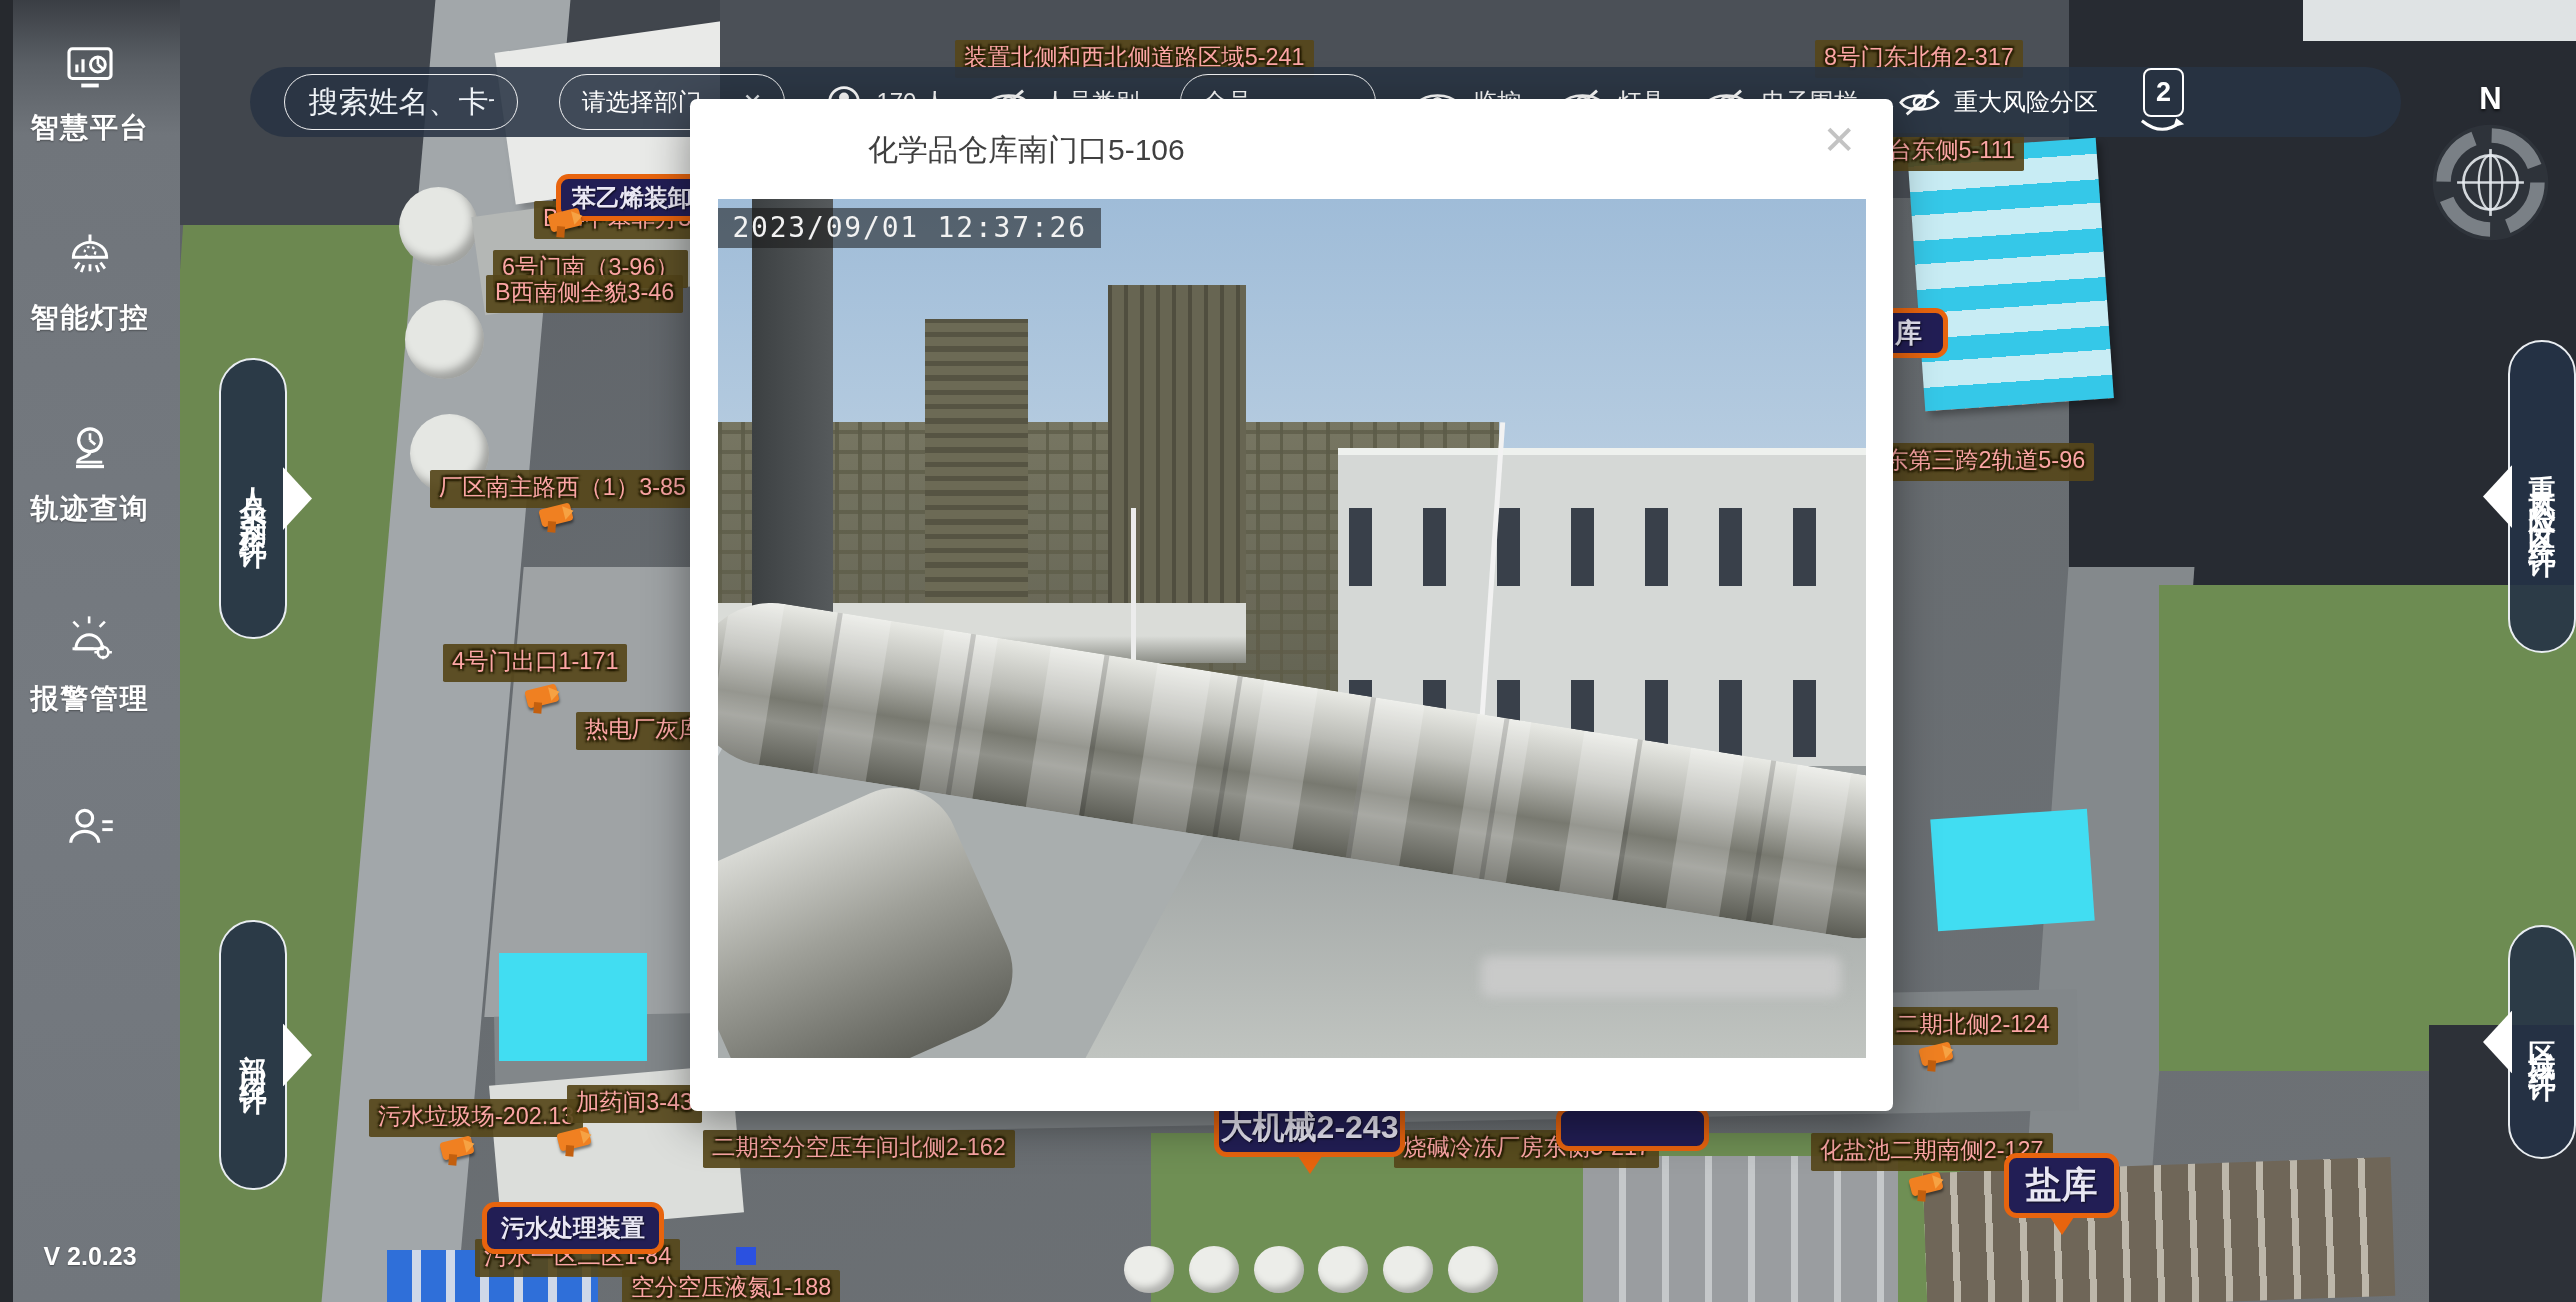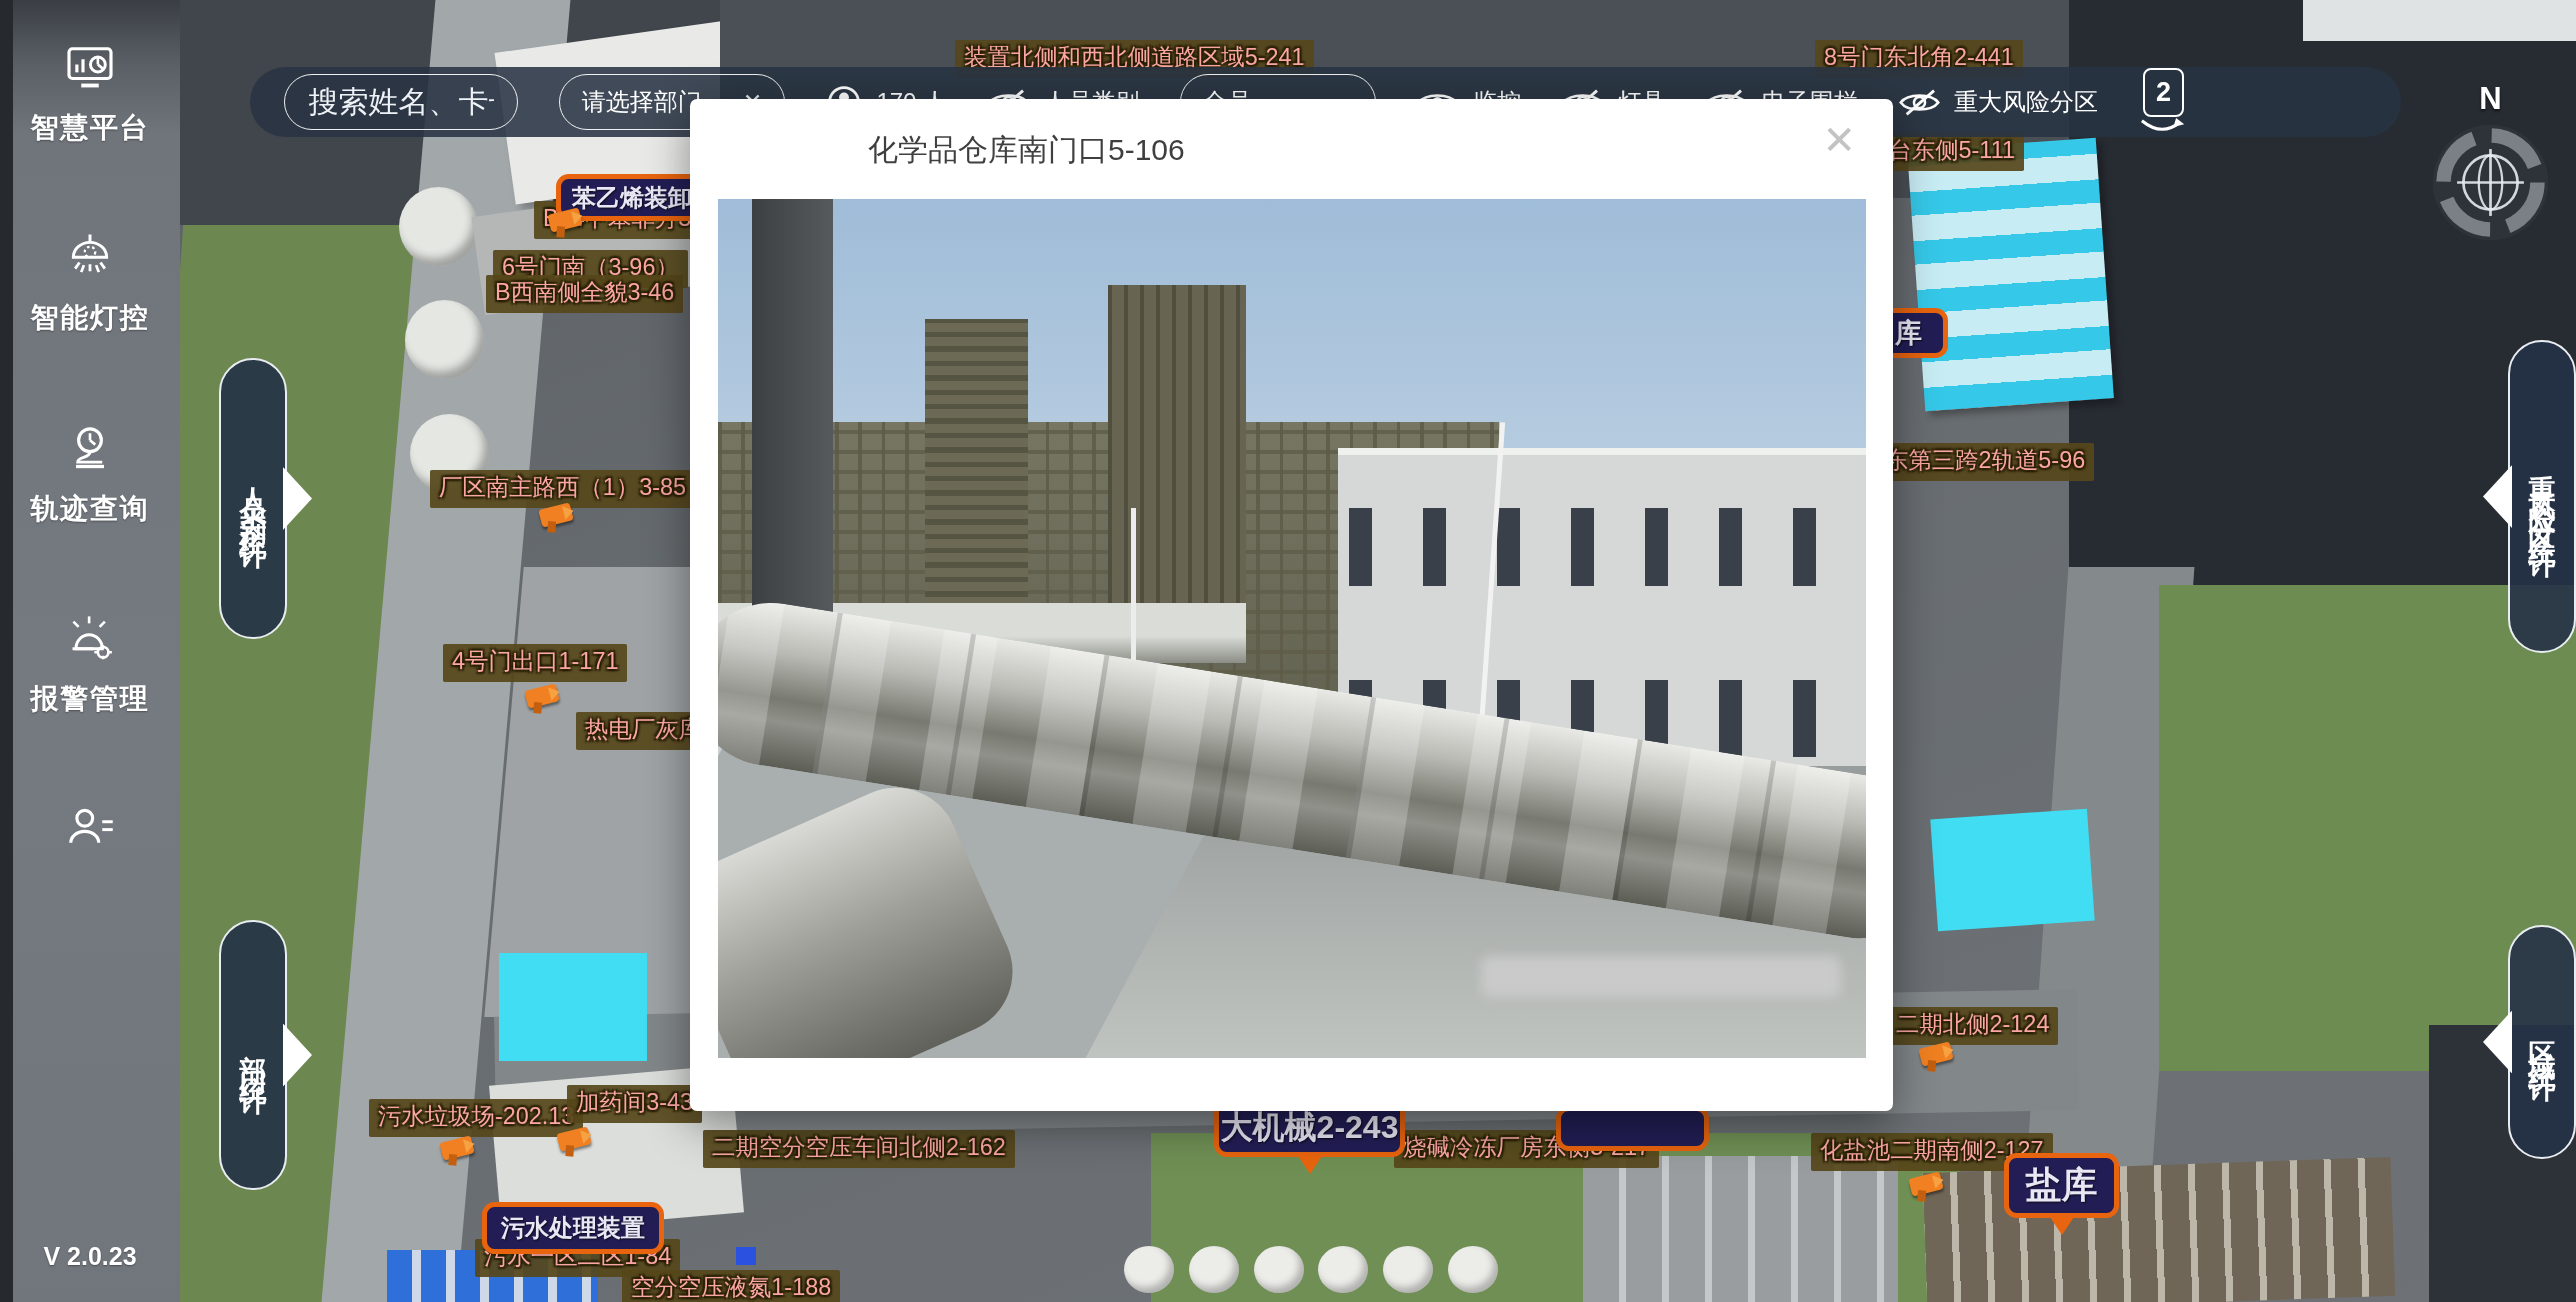--- a/index.html
+++ b/index.html
@@ -114,21 +114,21 @@
       <span style="left:65px"></span>
       <span style="left:130px"></span>
     <span style="left:194px"></span>
       <span style="left:259px"></span>
       <span style="left:324px"></span>
   </div>
 </div>
 
 <div id="annotations">
     <span class="tag" style="left: 955px; top: 40px;">装置北侧和西北侧道路区域5-241</span>
-    <span class="tag" style="left: 1815px; top: 40px;">8号门东北角2-441</span>
+    <span class="tag" style="left: 1815px; top: 40px;">8号门东北角2-317</span>
     <span class="tag" style="left: 1856px; top: 133px;">月台东侧5-111</span>
     <span class="tag" style="left: 534px; top: 201px;">B04甲苯非芳3-10</span>
     <span class="tag" style="left: 493px; top: 250px;">6号门南（3-96）</span>
     <span class="tag" style="left: 486px; top: 275px;">B西南侧全貌3-46</span>
     <span class="tag" style="left: 430px; top: 470px;">厂区南主路西（1）3-85</span>
     <span class="tag" style="left: 1876px; top: 443px;">东第三跨2轨道5-96</span>
     <span class="tag" style="left: 443px; top: 644px;">4号门出口1-171</span>
     <span class="tag" style="left: 576px; top: 712px;">热电厂灰库</span>
     <span class="tag" style="left: 369px; top: 1099px;">污水垃圾场-202.13</span>
     <span class="tag" style="left: 567px; top: 1085px;">加药间3-43</span>
@@ -339,16 +339,17 @@
     <div class="v" style="left:23%;top:66%;width:99px;height:6.3px;background:#fff;transform:rotate(-18deg);"></div>
     <div class="v" style="left:3%;top:0;width:7%;height:54%;background:linear-gradient(90deg,#3c4042,#565a5c);"></div>
     <div class="v" style="left:36%;top:36%;width:4.5px;height:32%;background:#ececec;"></div>
     <div class="v" style="left:67%;top:26%;width:5.4px;height:44%;background:#f2f2f2;transform:rotate(4deg);"></div>
     <div class="v" style="left:19.5%;top:57%;width:8px;height:14.4px;background:#e86a10;"></div>
     <div class="v" style="left:-3%;top:57%;width:110%;height:19%;transform:rotate(9deg);border-radius:81px;background:
       repeating-linear-gradient(90deg,rgba(0,0,0,.16) 0 4.5px,transparent 4.5px 135px),
       repeating-linear-gradient(90deg,rgba(255,255,255,.22) 27px 81px,transparent 81px 135px),
       linear-gradient(180deg,#e9eae5 0%,#b9bab4 30%,#787970 58%,#90918a 72%,#5c5d55 100%);"></div>
     <div class="v" style="left:-2%;top:72%;width:26%;height:30%;transform:rotate(-24deg);border-radius:63px;background:linear-gradient(180deg,#d9dad5 0%,#9fa099 45%,#60615a 100%);"></div>
+    <div id="timestamp">2023/09/01 12:37:26</div>
     <div id="watermark"></div>
   </div>
 </div>
 
 
 </body></html>

